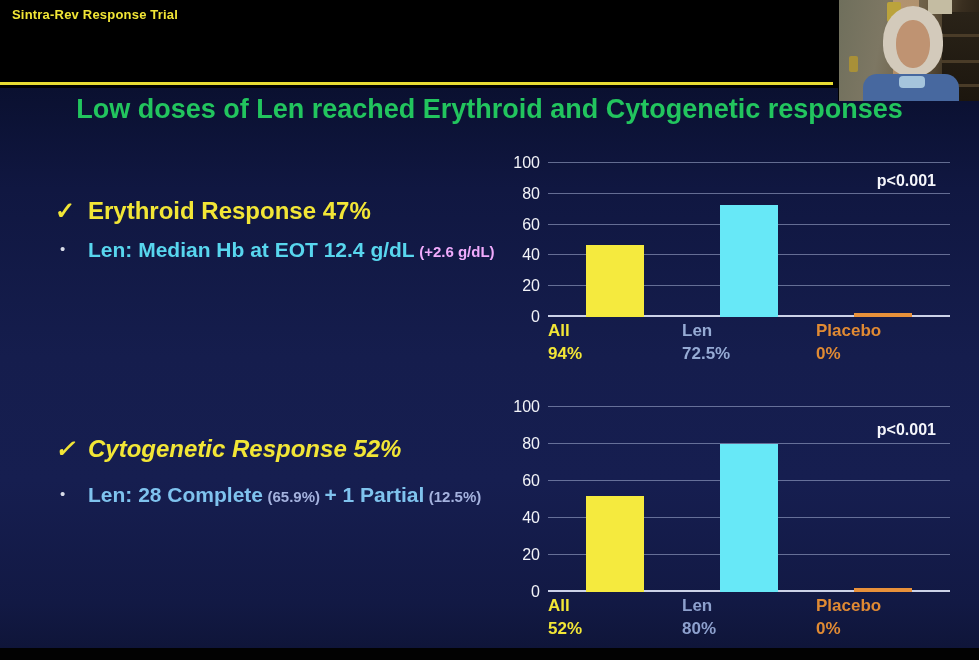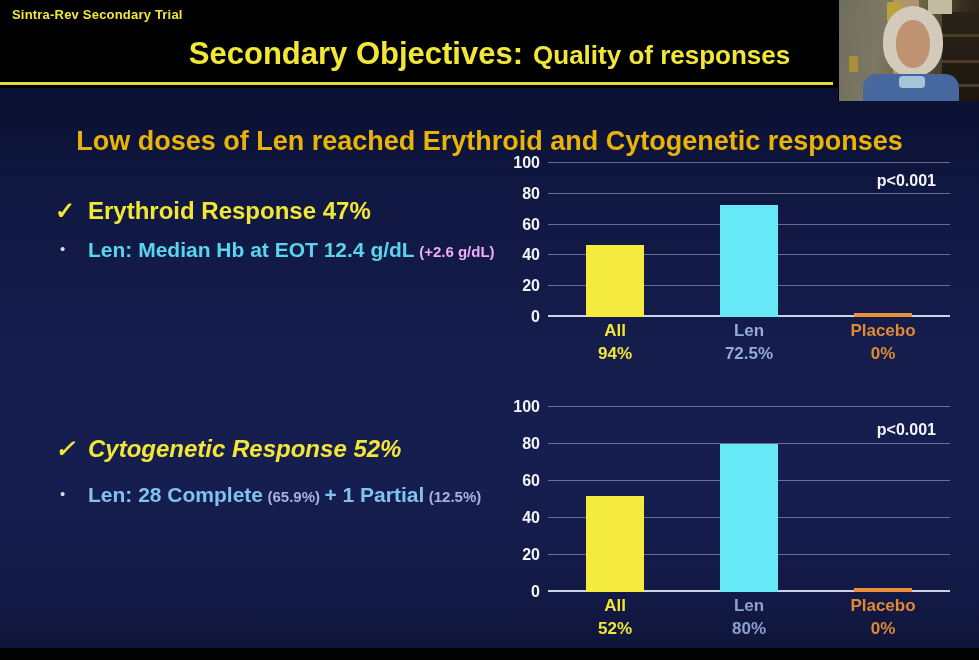--- a/index.html
+++ b/index.html
@@ -23,21 +23,21 @@
     position:absolute;left:0;top:82px;width:833px;height:3px;
     background:#e8dc32;
   }
   
   .navy{
     position:absolute;left:0;top:88px;width:100%;height:560px;
     background:linear-gradient(180deg,#0a1030 0%,#101741 18%,#151d4d 48%,#161e50 70%,#121944 92%,#0f1539 100%);
   }
   .subtitle{
     position:absolute;left:0;top:94px;width:100%;
-    text-align:center;color:#eab308;font-size:27px;font-weight:bold;white-space:nowrap;margin-top:32px;
+    text-align:center;color:#22c55e;font-size:27px;font-weight:bold;white-space:nowrap;
   }
   .bottom-bar{position:absolute;left:0;top:648px;width:100%;height:12px;background:#020202;}
 
   
   .webcam{
     position:absolute;left:838px;top:0;width:141px;height:101px;overflow:hidden;
     background:linear-gradient(100deg,#6f6f5c 0%,#7d7763 30%,#6d5f46 55%,#3a2f20 78%,#221a10 100%);
     border-left:1px solid #000;
   }
   .wc-door{position:absolute;left:54px;top:0;width:26px;height:101px;background:linear-gradient(180deg,#bb9a74,#c7a077 55%,#a9825c);opacity:.85;}
@@ -69,46 +69,43 @@
   .chart{position:absolute;width:480px;}
   #chart-0{left:490px;top:155px;height:220px;}
   #chart-1{left:490px;top:398px;height:250px;}
   .plot{position:absolute;left:58px;width:402px;}
   #chart-0 .plot{top:8px;height:154px;}
   #chart-1 .plot{top:9px;height:185px;}
   .gridline{position:absolute;left:0;width:100%;height:1px;background:rgba(170,180,215,.55);}
   .gridline.baseline{height:2px;background:#ccd2e8;}
   .ytick{
     position:absolute;left:-50px;width:42px;text-align:right;
-    color:#f2f3f8;font-size:16px;font-weight:bold;line-height:18px;
+    color:#f2f3f8;font-size:16px;font-weight:normal;line-height:18px;
   }
   .bars{position:absolute;left:0;top:0;width:100%;height:100%;display:flex;}
   .bar-slot{flex:1;position:relative;}
   .bar{position:absolute;left:50%;transform:translateX(-50%);bottom:0;width:58px;}
-  .xlabels{position:absolute;left:58px;width:402px;display:flex;text-align:center;}
+  .xlabels{position:absolute;left:58px;width:402px;display:flex;text-align:left;}
   #chart-0 .xlabels{top:166px;}
   #chart-1 .xlabels{top:198px;}
   .xlabel{flex:1;font-size:17px;font-weight:bold;line-height:20px;}
   .xlabel .pct{margin-top:3px;}
   .pvalue{
     position:absolute;right:34px;color:#f4f5fa;font-size:16px;font-weight:bold;
   }
   #chart-0 .pvalue{top:17px;}
   #chart-1 .pvalue{top:23px;}
 </style>
 </head>
 <body>
 
 <div class="stage">
 
-  <div class="trial-label">Sintra-Rev Secondary Trial</div>
-
-  <div class="title-row">
-    <span class="title-main">Secondary Objectives:</span><span class="title-sub">Quality of responses</span>
-  </div>
+  <div class="trial-label">Sintra-Rev Response Trial</div>
+
   <div class="title-underline"></div>
 
   <div class="navy"></div>
 
   <div class="subtitle">Low doses of Len reached Erythroid and Cytogenetic responses</div>
 
   <div class="bullet-row" id="bullet1-heading">
     <span class="check">✓</span><span class="heading-text">Erythroid Response 47%</span>
   </div>
   <div class="bullet-row" id="bullet1-detail">

